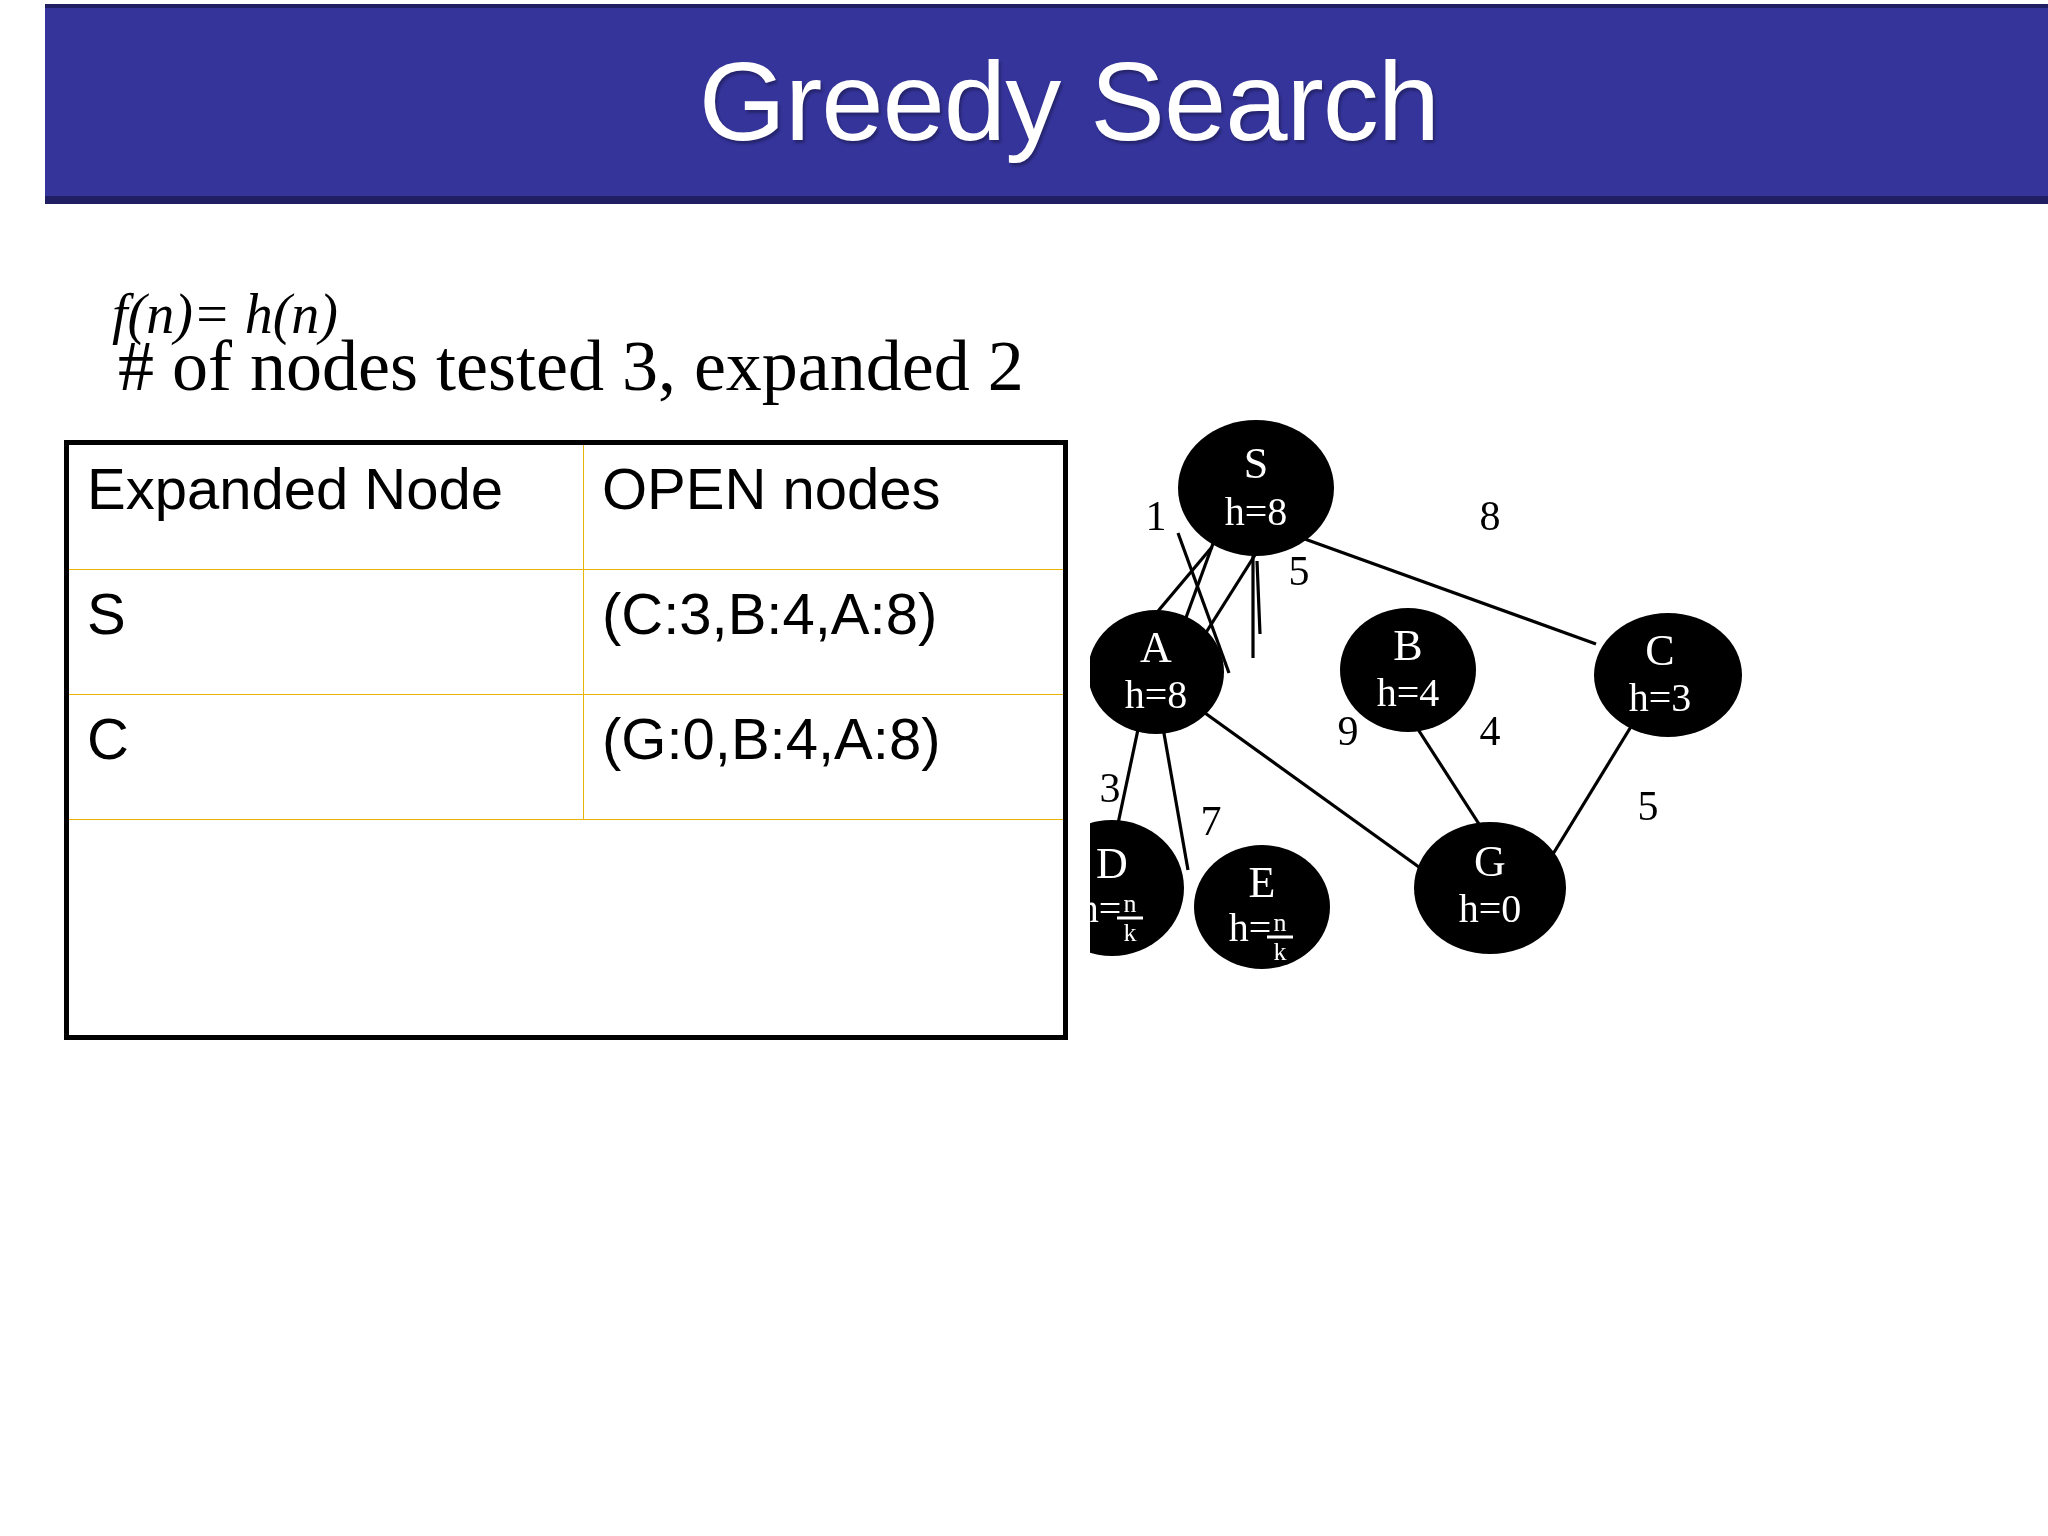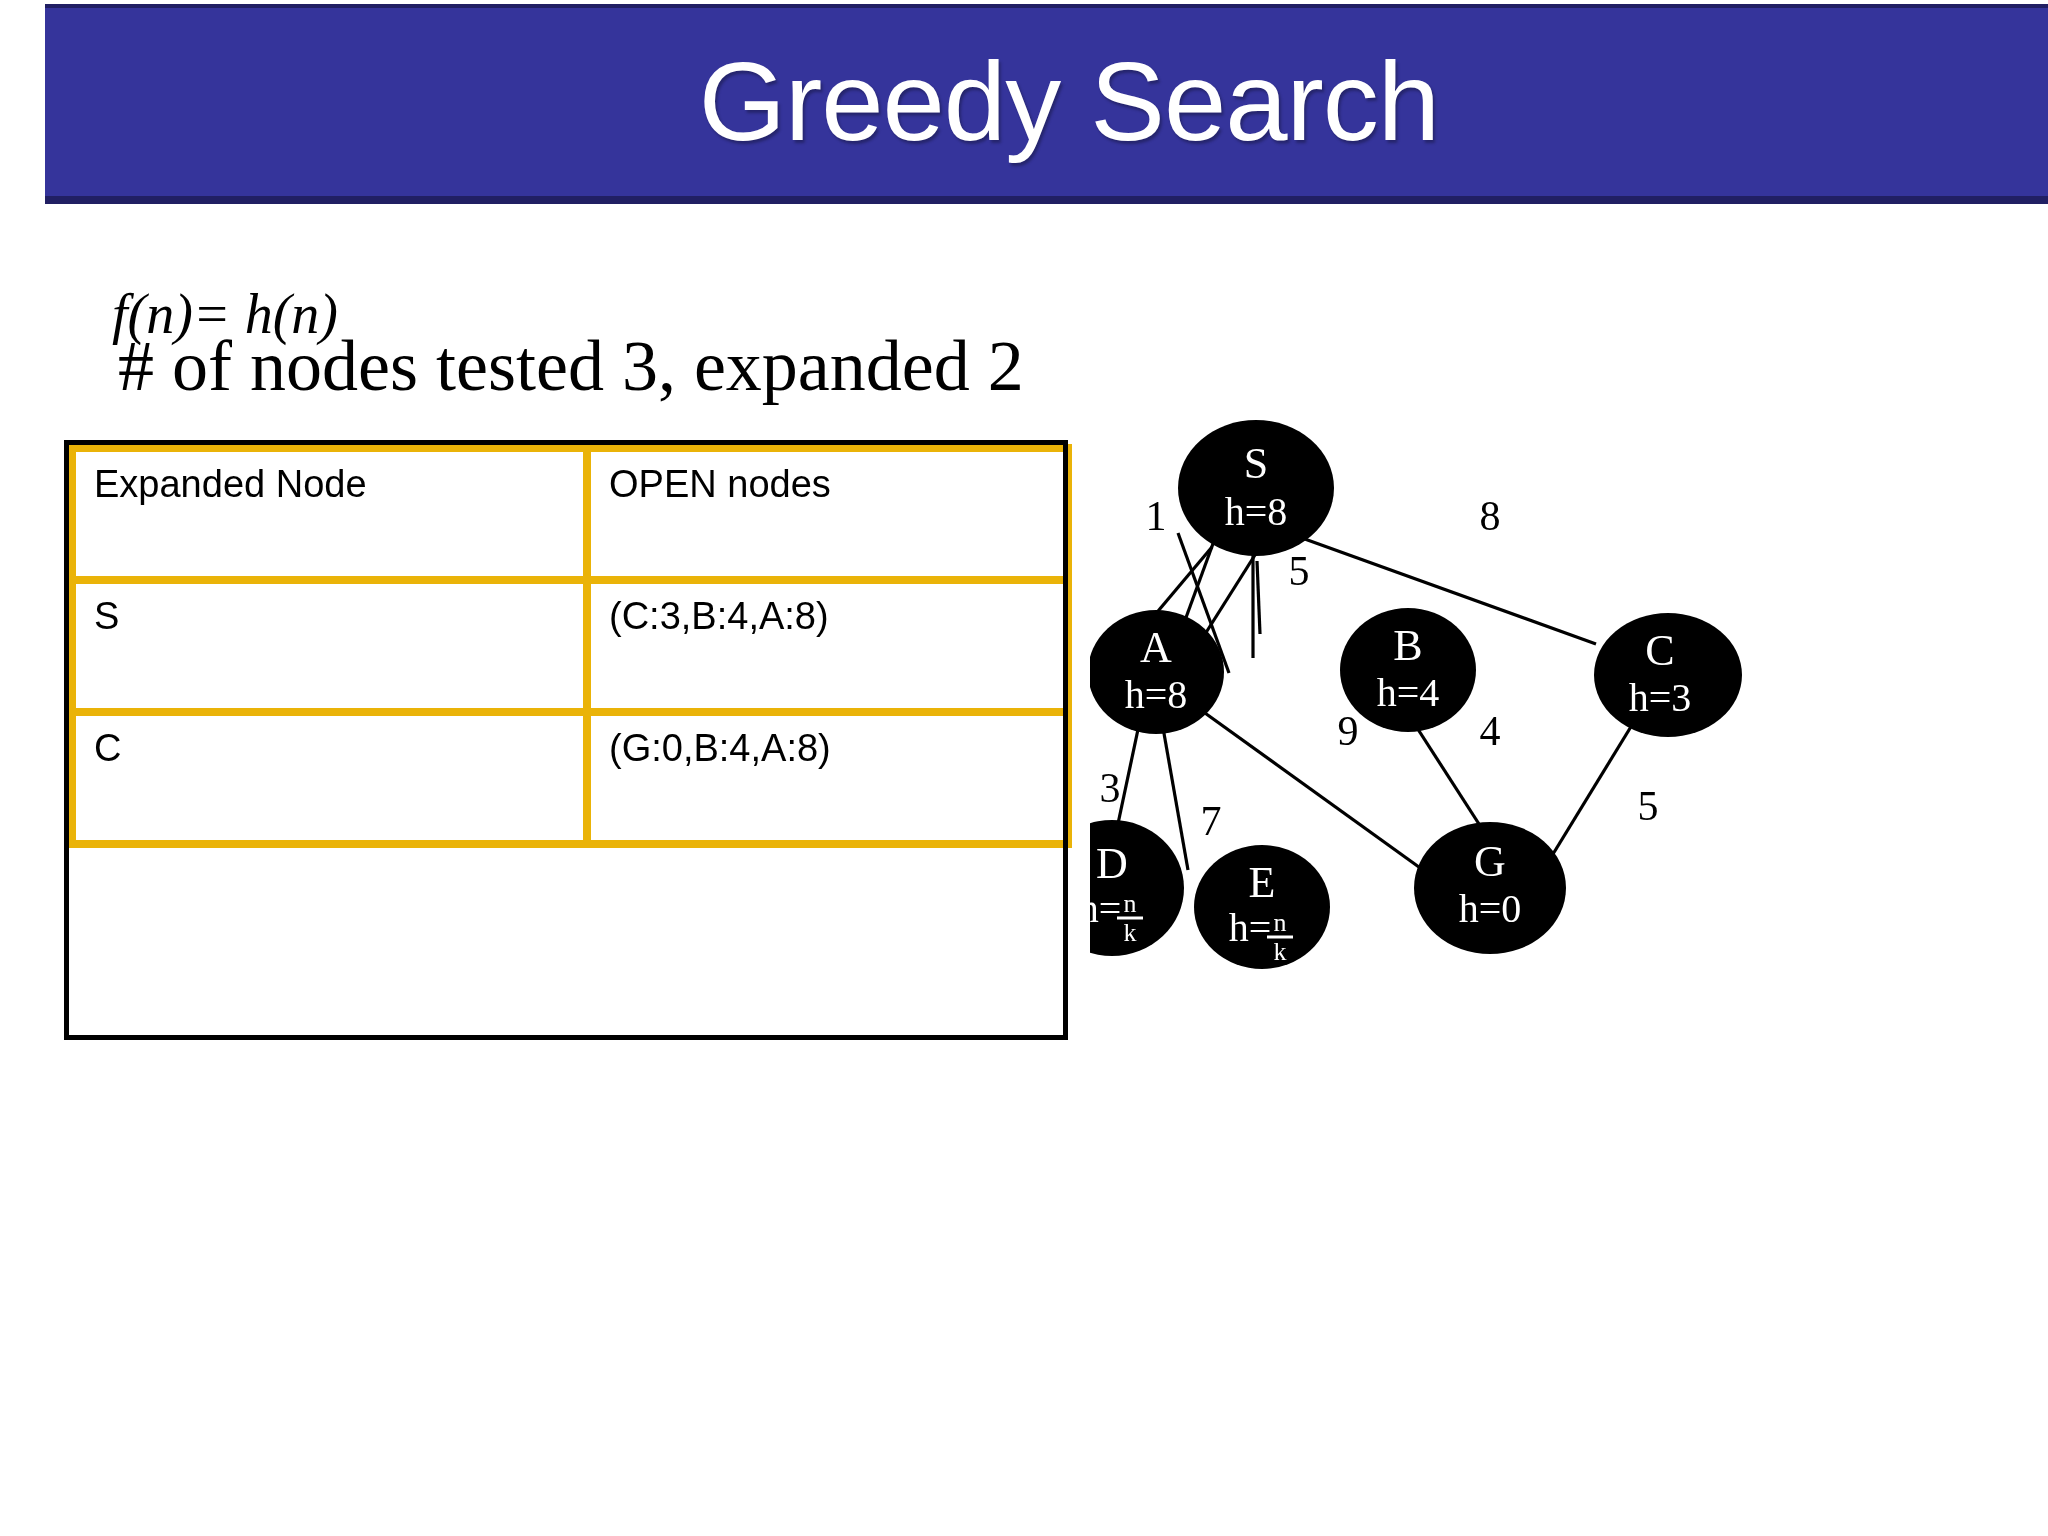--- a/index.html
+++ b/index.html
@@ -67,24 +67,24 @@
   #open-table {
     position: absolute;
     left: 68px;
     top: 444px;
     width: 996px;
     border-collapse: collapse;
     table-layout: fixed;
     background: #fff;
   }
   #open-table td {
-    border: 8px solid #eab308;
+    border: 1px solid #eab308;
     padding: 10px 14px 10px 18px;
     font-family: "Liberation Sans", sans-serif;
-    font-size: 38px;
+    font-size: 58px;
     color: #000;
     vertical-align: top;
     line-height: 1.18;
   }
   #open-table col.col-node { width: 515px; }
   #open-table col.col-open { width: 481px; }
   #open-table tr.r-head td { height: 104px; }
   #open-table tr.r-body td { height: 104px; }
   #open-table tr.r-last td { height: 160px; }
   .cell-line2 { display: block; }

